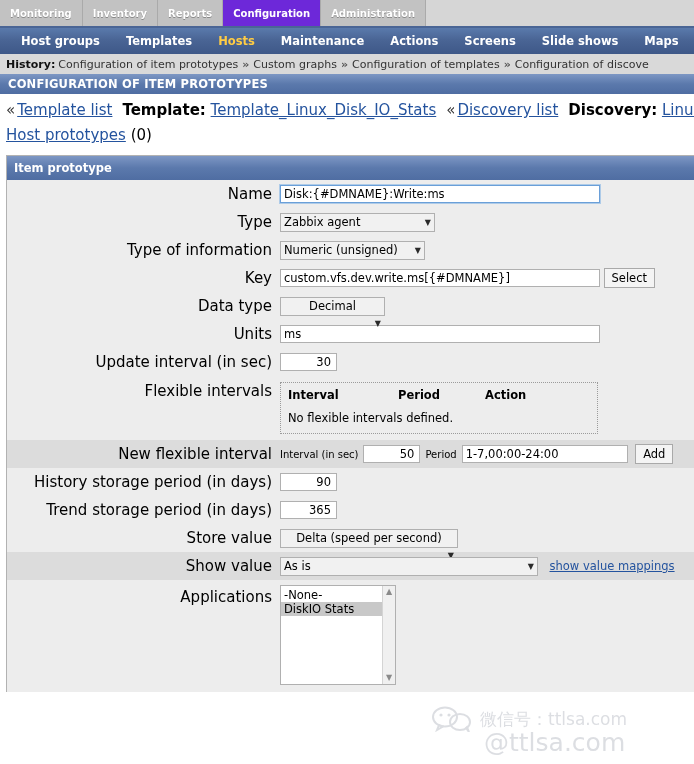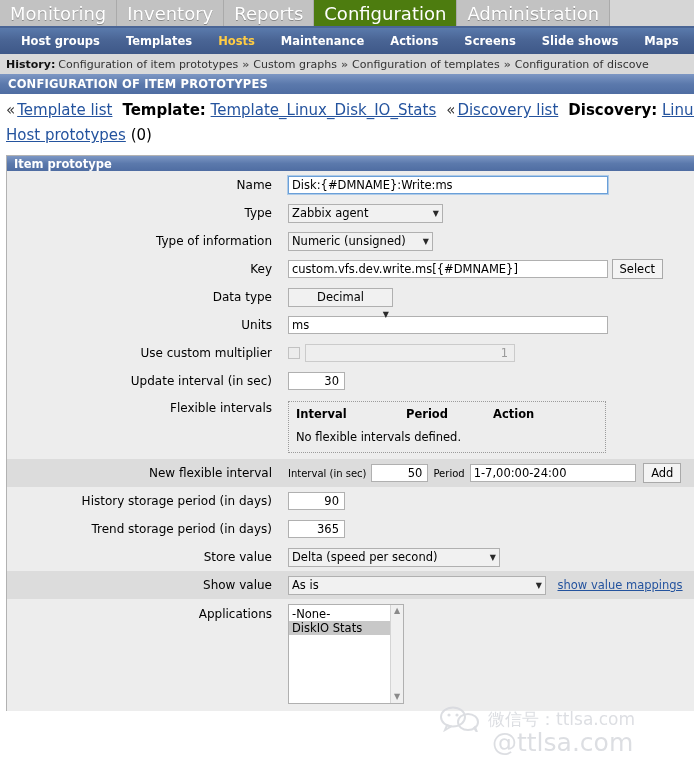--- a/index.html
+++ b/index.html
@@ -22,30 +22,30 @@
     background: #b4b4b4;
     display: flex;
     align-items: stretch;
     border-bottom: 2px solid #4a6595;
     box-sizing: border-box;
   }
   .topmenu-item {
     padding: 0 10px;
     display: flex;
     align-items: center;
-    font-weight: normal;
-    font-size: 18px;
+    font-weight: bold;
+    font-size: 10px;
     color: #ffffff;
     background: #c2c2c2;
     border-right: 1px solid #aaaaaa;
     text-shadow: 0 1px 0 rgba(90,90,90,.55);
     white-space: nowrap;
   }
   .topmenu-item.active {
-    background: #4d7c0f;
+    background: #6d28d9;
     color: #ffffff;
     text-shadow: none;
   }
   .topmenu-right {
     flex: 1;
     background: #d6d6d6;
   }
 
   
   .submenu {
@@ -116,42 +116,42 @@
 
   
   .panel {
     margin: 9px 0 0 6px;
     width: 688px;
     border-left: 1px solid #b2b2b2;
     border-top: 1px solid #b2b2b2;
     box-sizing: border-box;
   }
   .panel-header {
-    height: 15px;
+    height: 24px;
     background: linear-gradient(to bottom, #7d97c4 0%, #5b79ac 50%, #4f6da2 100%);
     color: #ffffff;
     font-weight: bold;
     font-size: 11.5px;
     display: flex;
     align-items: center;
     padding-left: 7px;
     box-sizing: border-box;
   }
   .formtable {
     background: #ededed;
     border-collapse: collapse;
     width: 100%;
   }
   .formtable tr { height: 28px; }
   .formtable tr.alt { background: #dcdcdc; }
   .formtable td.lbl {
     width: 264px;
     text-align: right;
-    padding-right: 16px;
-    font-size: 12px;
+    padding-right: 8px;
+    font-size: 15px;
     color: #000;
     white-space: nowrap;
     vertical-align: middle;
     margin-left: 40px;
   }
   .formtable td.fld {
     text-align: left;
     vertical-align: middle;
     padding: 2px 0;
   }
@@ -199,21 +199,21 @@
   }
   .sel .arw {
     margin-left: auto;
     padding-left: 10px;
     font-size: 8px;
     color: #2a2a2a;
   }
   .sel.w-type  { width: 155px; }
   .sel.w-toi   { width: 145px; }
   .sel.w-dtype { width: 105px; flex-direction: column; }
-  .sel.w-store { width: 212px; }
+  .sel.w-store { width: 178px; flex-direction: column; }
   .sel.w-show  { width: 258px; }
 
   .btn {
     font-family: "DejaVu Sans", "Liberation Sans", sans-serif;
     font-size: 11.5px;
     height: 20px;
     line-height: 18px;
     padding: 0 7px;
     border: 1px solid #a9a9a9;
     background: #f4f4f4;
@@ -302,21 +302,21 @@
     justify-content: space-between;
     align-items: center;
     box-sizing: border-box;
     padding: 2px 0;
   }
   .lb-arrow { font-size: 8px; color: #8a8a8a; line-height: 8px; }
 
   
   .watermark {
     position: absolute;
-    right: 4px;
+    right: 12px;
     top: 706px;
     width: 250px;
     height: 58px;
     pointer-events: none;
     opacity: .85;
   }
   .wm-line1 {
     display: flex;
     align-items: center;
     color: #d7d9de;
@@ -426,26 +426,20 @@
       </td>
     </tr>
 
     <tr>
       <td class="lbl">Units</td>
       <td class="fld">
         <input class="ti w-units" type="text" value="ms" style="">
       </td>
     </tr>
 
-    <tr>
-      <td class="lbl">Use custom multiplier</td>
-      <td class="fld">
-        <span class="cb"></span><input class="ti w-mult" type="text" disabled="" value="1" style="">
-      </td>
-    </tr>
 
     <tr>
       <td class="lbl">Update interval (in sec)</td>
       <td class="fld">
         <input class="ti w-num" type="text" value="30" style="">
       </td>
     </tr>
 
     <tr style="height:64px;">
       <td class="lbl" style="vertical-align:top;padding-top:6px;">Flexible intervals</td>

